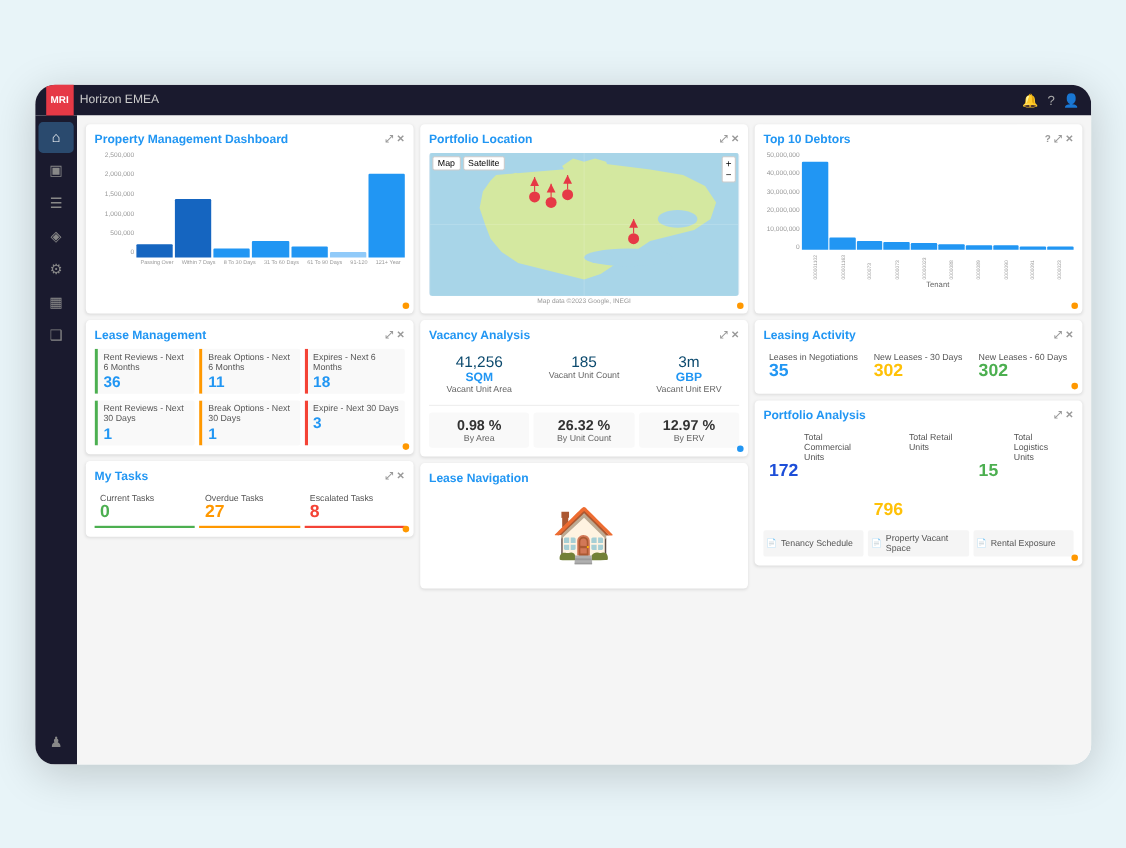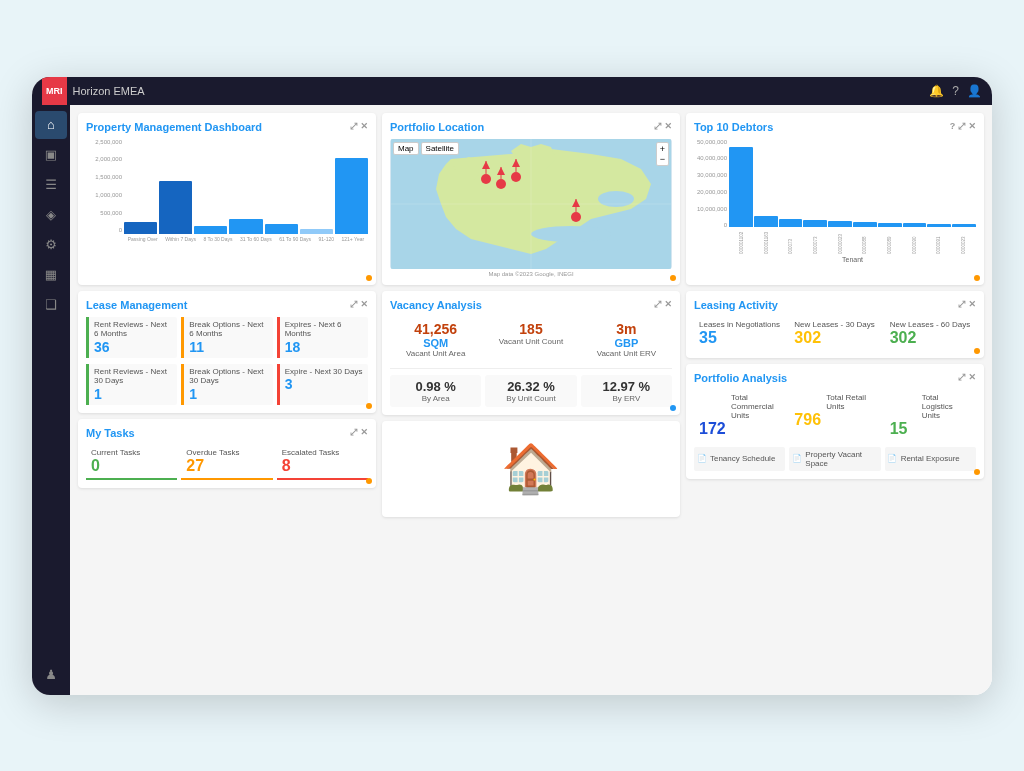--- a/index.html
+++ b/index.html
@@ -187,22 +187,22 @@
     }
 
     .vacancy-item {
       text-align: center;
       padding: 4px;
       border-radius: 3px;
     }
 
     .vacancy-value {
       font-size: 14px;
-      font-weight: bold;
-      color: #c2410c;
+      font-weight: normal;
+      color: #0c4a6e;
     }
 
     .vacancy-sub {
       font-size: 11px;
       font-weight: bold;
       color: #2196F3;
     }
 
     .vacancy-label {
       font-size: 8px;
@@ -295,21 +295,21 @@
       color: #555;
       margin-left: 32px;
     }
 
     .portfolio-value {
       font-size: 16px;
       font-weight: bold;
     }
 
     .portfolio-value.blue { color: #1d4ed8; }
-    .portfolio-value.yellow { color: #FFC107; }
+    .portfolio-value.yellow { color: #FFC107; margin-top: 44px; }
     .portfolio-value.green { color: #4CAF50; }
 
     .portfolio-links {
       display: grid;
       grid-template-columns: 1fr 1fr 1fr;
       gap: 4px;
       margin-top: 4px;
     }
 
     .portfolio-link {
@@ -681,20 +681,23 @@
               </div>
               <div class="vacancy-pct">
                 <div class="vacancy-pct-val">12.97 %</div>
                 <div class="vacancy-pct-label">By ERV</div>
               </div>
             </div>
             <span class="corner-dot dot-blue"></span>
           </div>
 
           <div class="widget">
+            <div class="widget-title">
+              <span>Lease Navigation</span>
+            </div>
             <div class="lease-nav-content">
               <div class="house-icon">🏠</div>
             </div>
           </div>
         </div>
 
         <div style="display:flex; flex-direction:column; gap:6px;">
 
           <div class="widget">
             <div class="widget-title">

